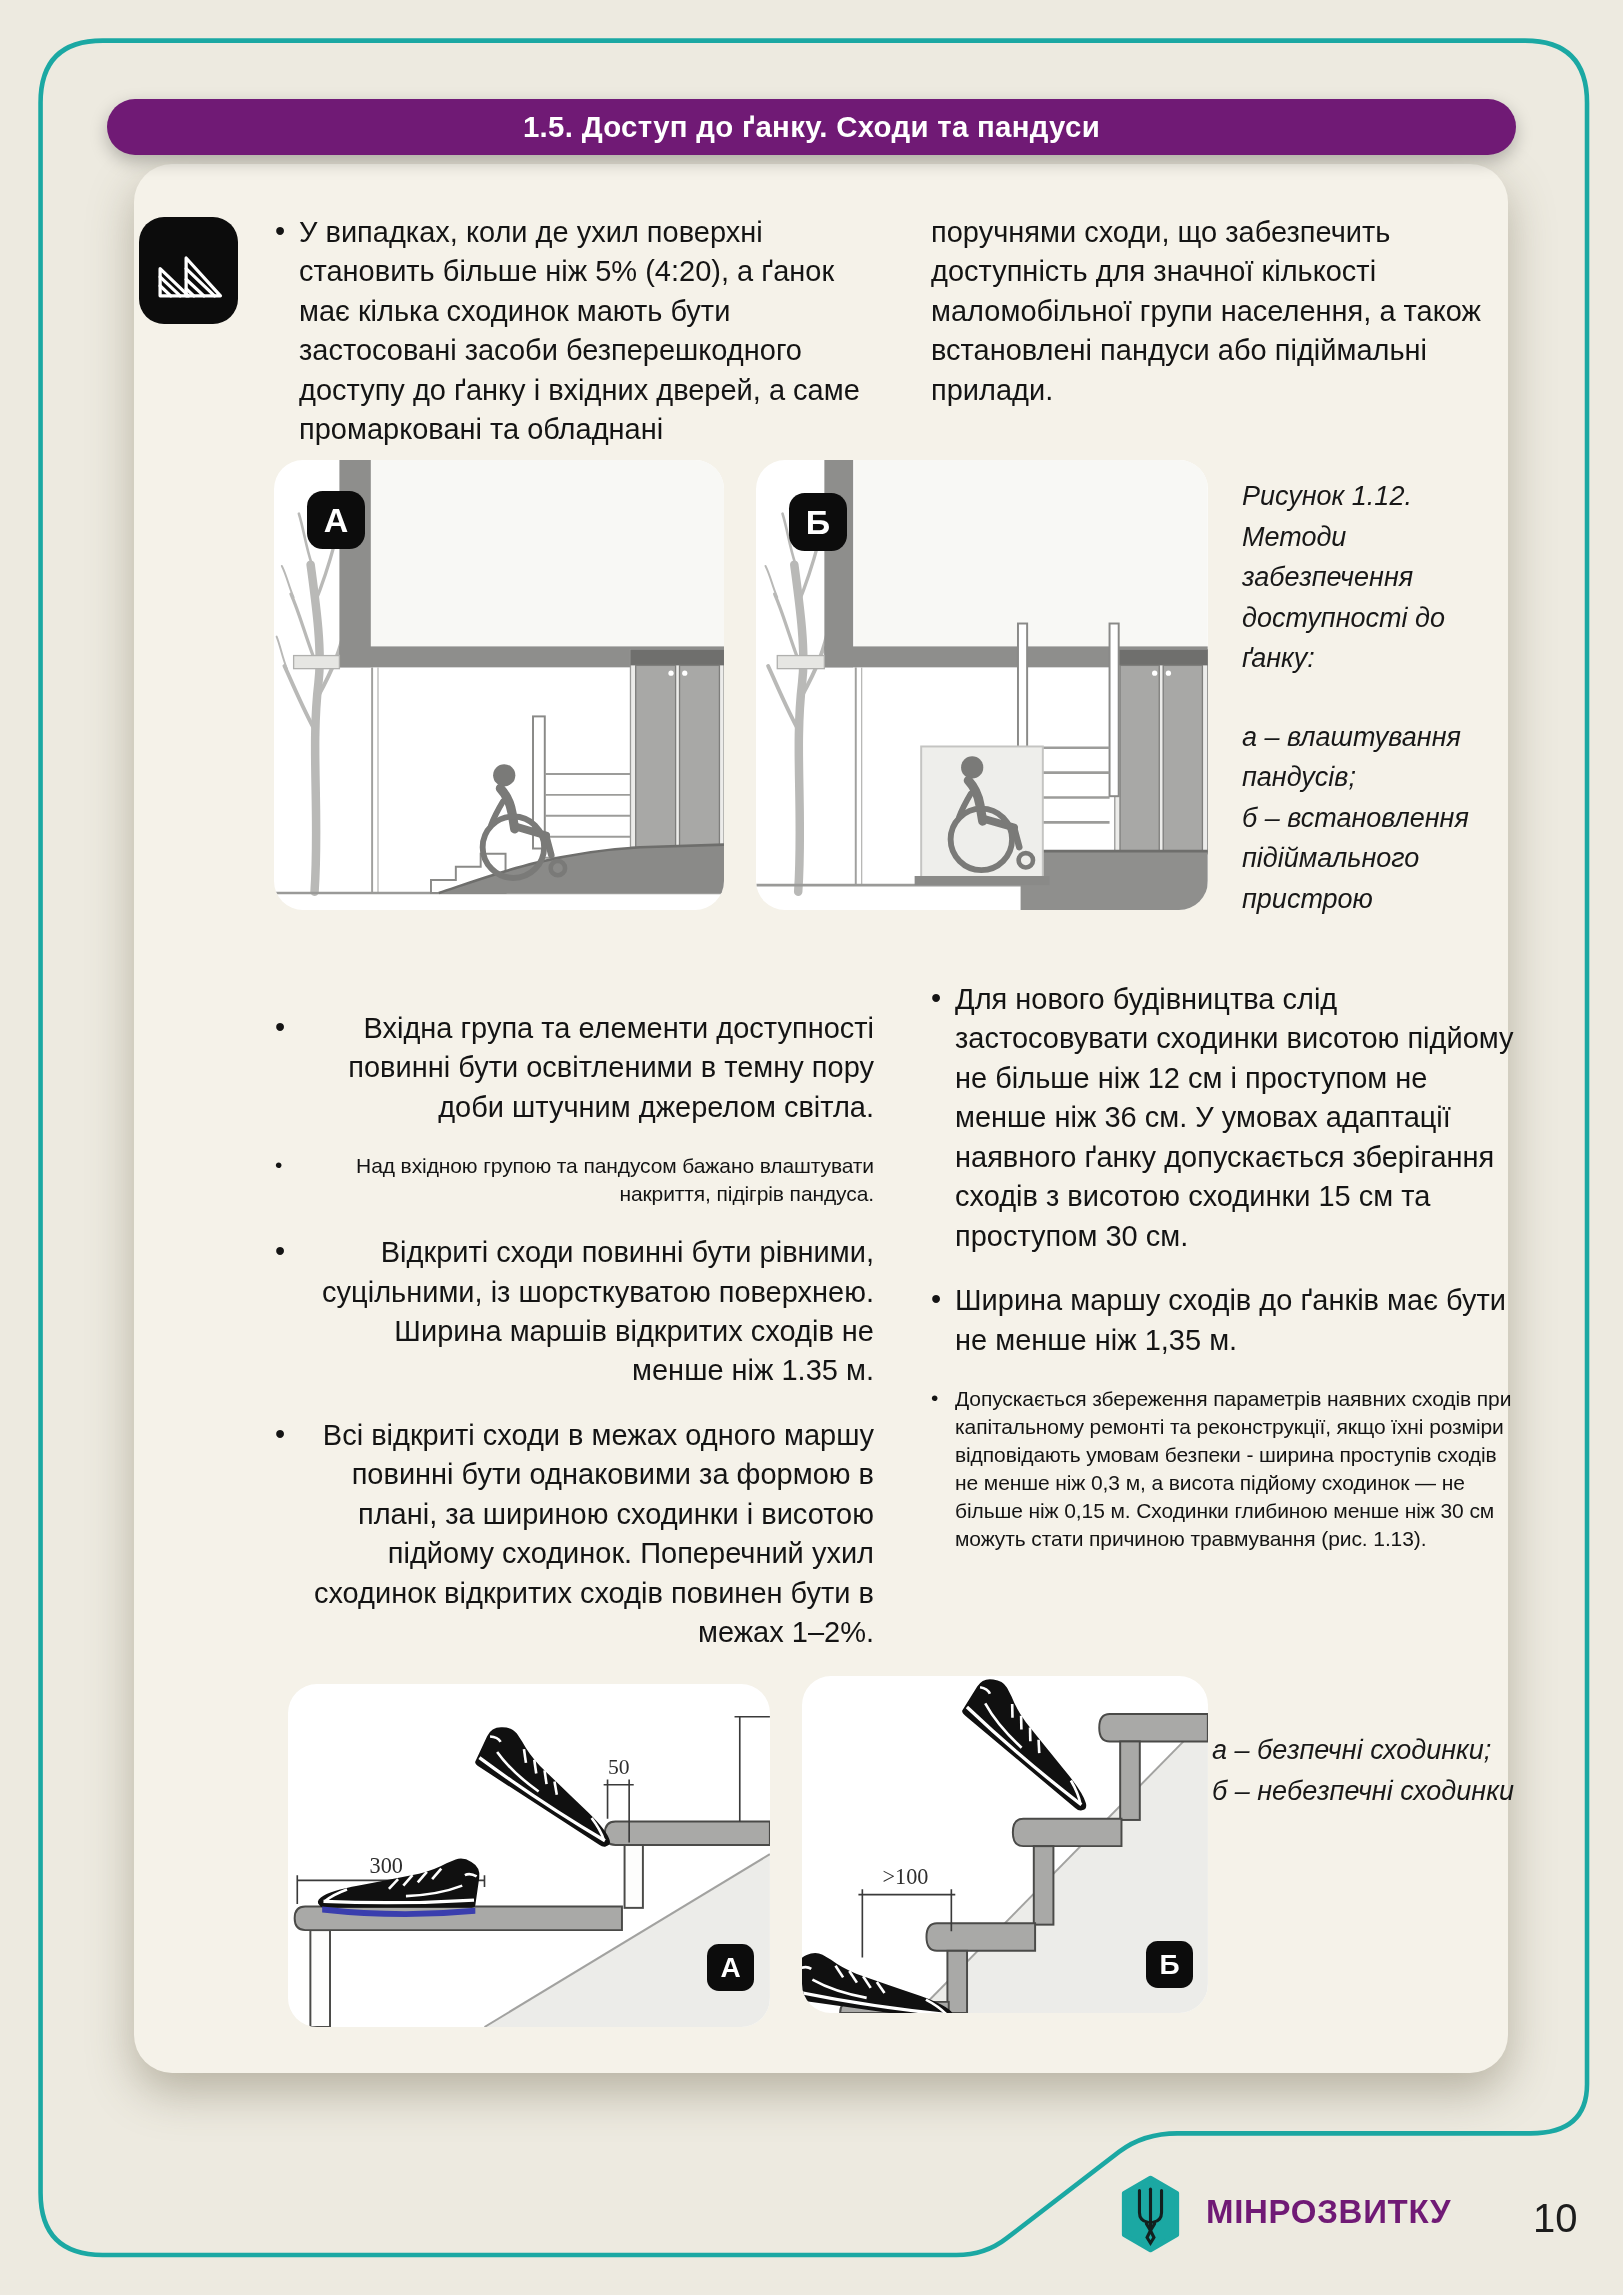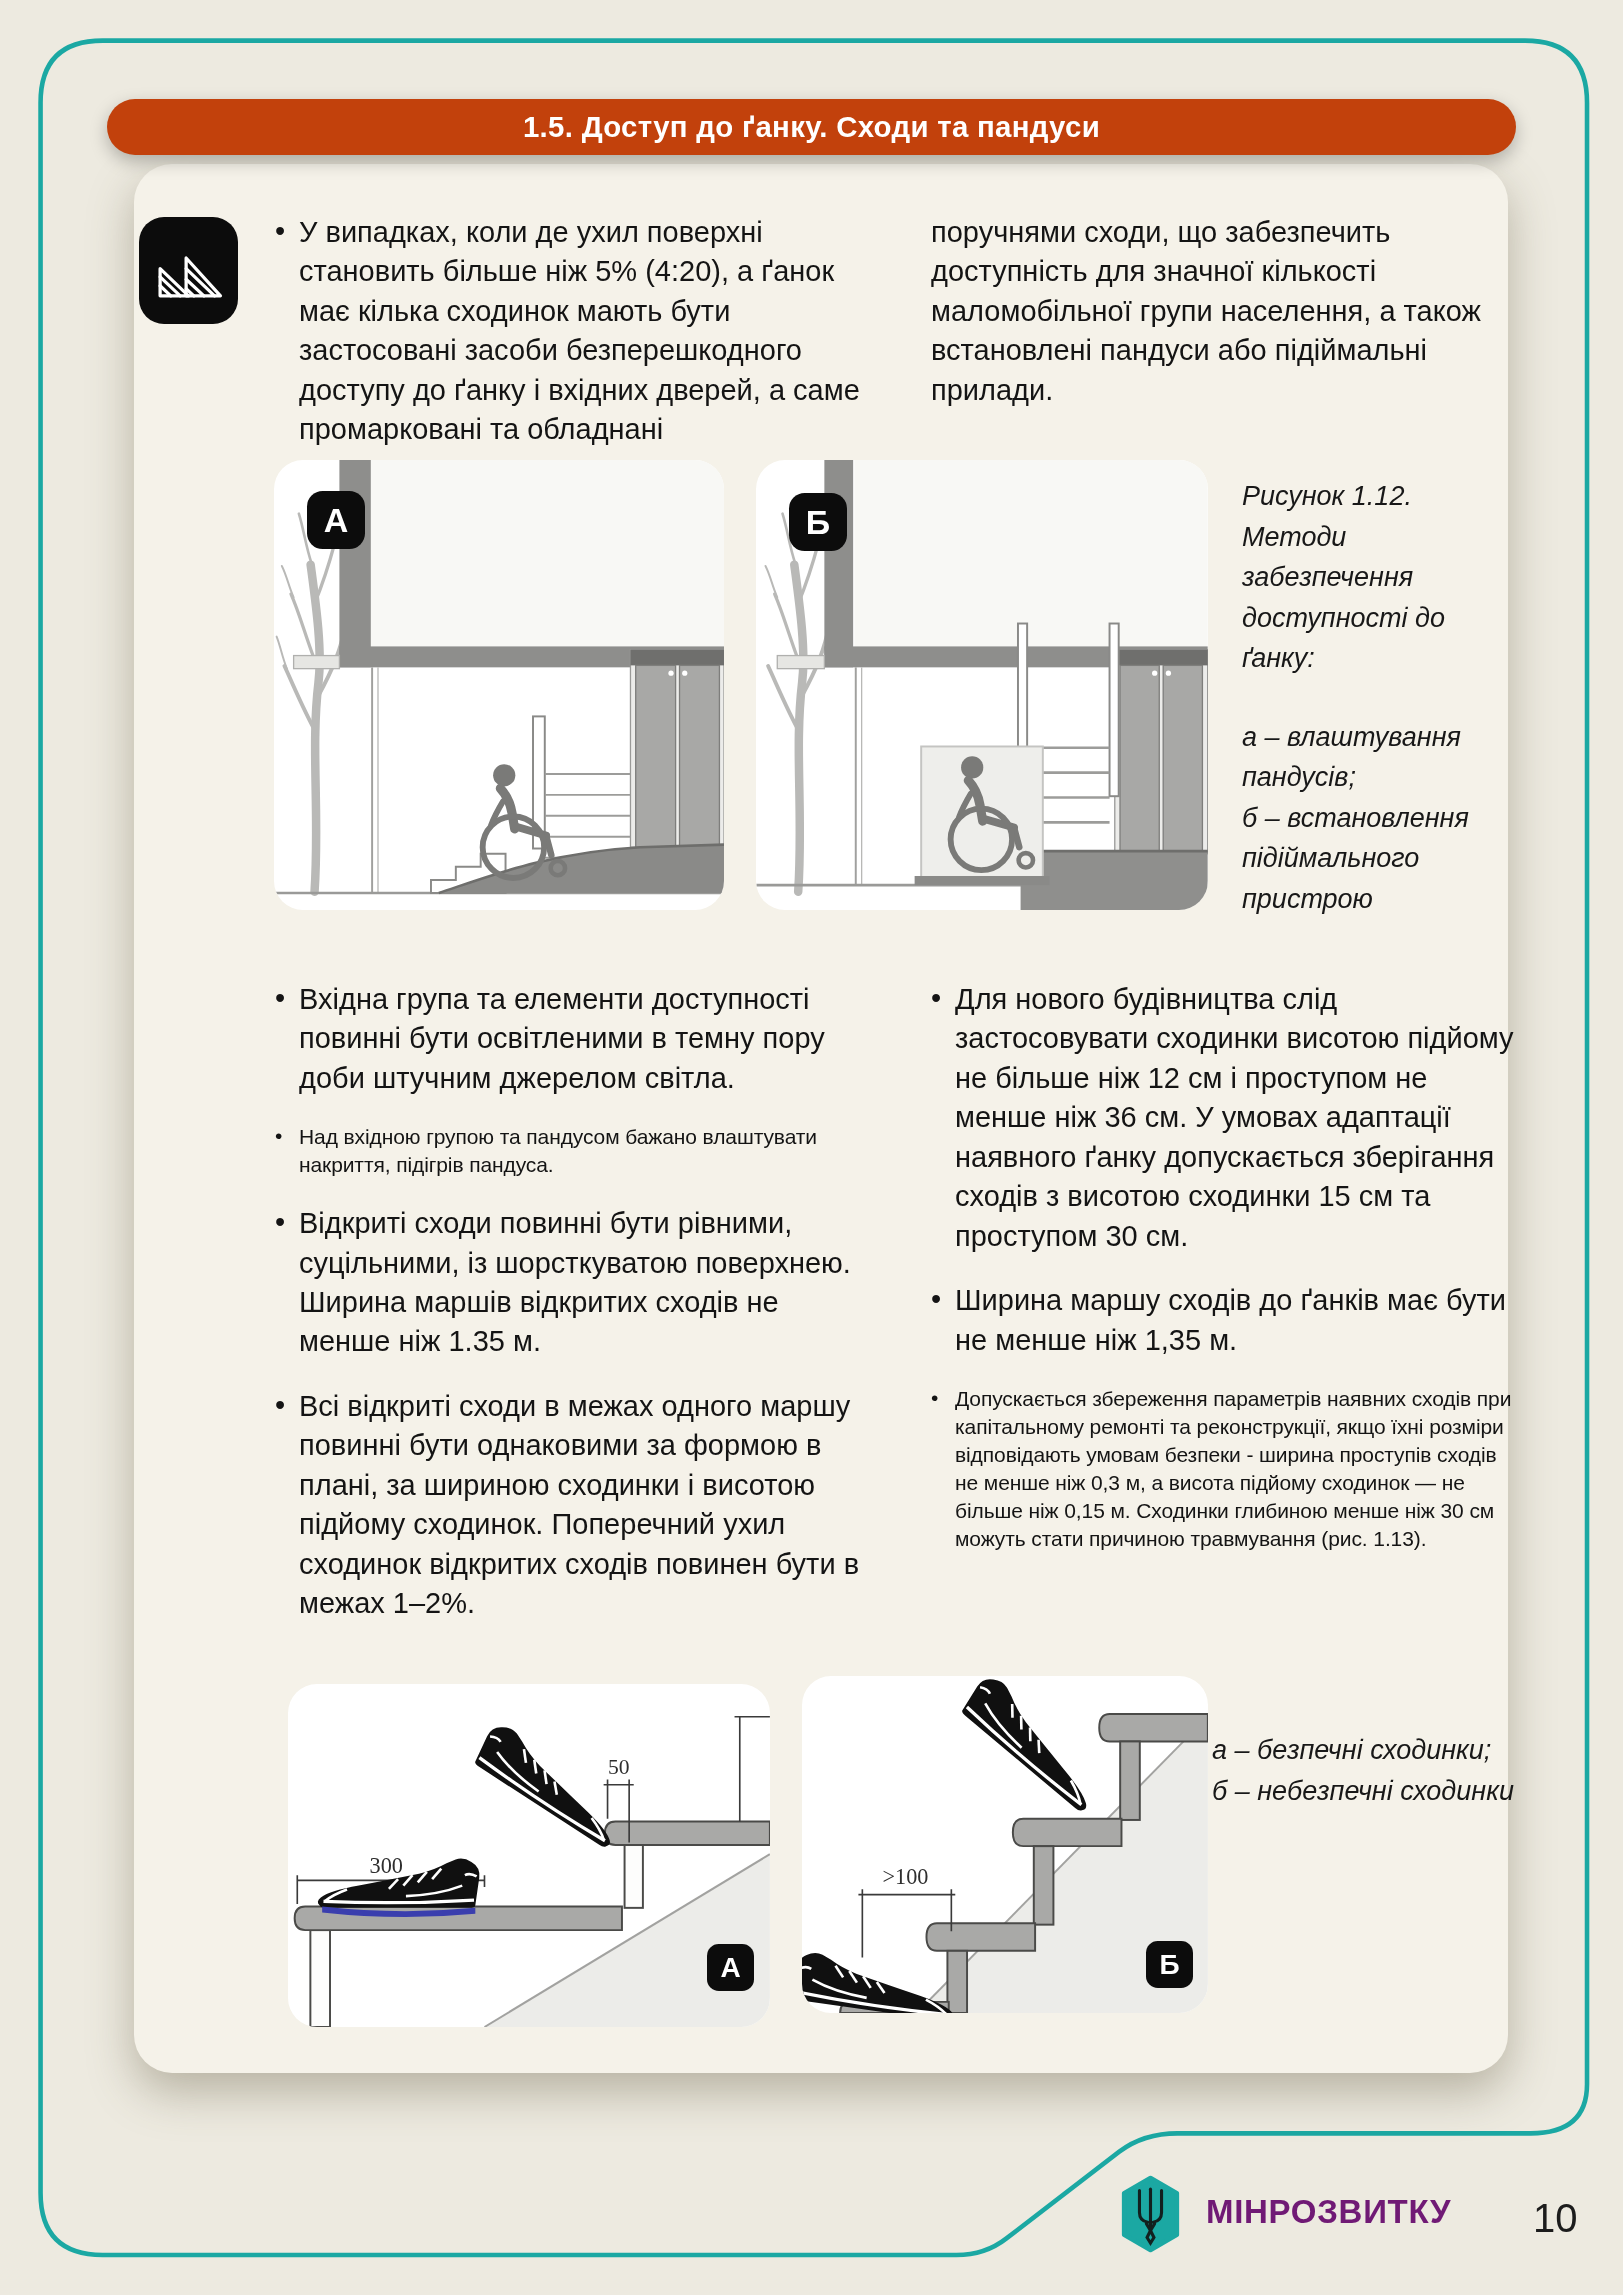--- a/index.html
+++ b/index.html
@@ -14,21 +14,21 @@
   #frame{position:absolute;left:0;top:0;width:1623px;height:2295px;pointer-events:none;}
   
   .card{
     position:absolute;left:134px;top:164px;width:1374px;height:1909px;
     background:#F5F2E9;border-radius:38px;
     box-shadow:0 18.3px 46px rgba(95,88,60,.38);
   }
   
   .header-bar{
     position:absolute;left:107px;top:99px;width:1409px;height:56px;
-    background:#c2410c;border-radius:28px;
+    background:#701a75;border-radius:28px;
     display:flex;align-items:center;justify-content:center;
     box-shadow:0 6.5px 17px rgba(0,0,0,.25);
   }
   .header-bar .title{color:#ffffff;font-size:29.4px;font-weight:700;letter-spacing:0.3px;}
   
   .icon-badge{
     position:absolute;left:139px;top:217px;width:99px;height:107px;
     background:#0C0C0C;border-radius:25px;
     display:flex;align-items:center;justify-content:center;
   }
@@ -206,21 +206,21 @@
   </div>
 </div>
 
 <div class="caption" style="left:1242px;top:476px;width:275px;">
   <div>Рисунок 1.12. Методи забезпечення доступності до ґанку:</div>
   <div class="gap"></div>
   <div>а – влаштування пандусів;</div>
   <div>б – встановлення підіймального пристрою</div>
 </div>
 
-<ul class="bullets textcol" style="left:275px;top:980px;width:599px;">
+<ul class="bullets textcol" style="left:275px;top:1009px;width:599px;text-align:right;">
   <li>Вхідна група та елементи доступності повинні бути освітленими в темну пору доби штучним джерелом світла.</li>
   <li class="sm">Над вхідною групою та пандусом бажано влаштувати накриття, підігрів пандуса.</li>
   <li>Відкриті сходи повинні бути рівними, суцільними, із шорсткуватою поверхнею. Ширина маршів відкритих сходів не менше ніж 1.35 м.</li>
   <li>Всі відкриті сходи в межах одного маршу повинні бути однаковими за формою в плані, за шириною сходинки і висотою підйому сходинок. Поперечний ухил сходинок відкритих сходів повинен бути в межах 1–2%.</li>
 </ul>
 <ul class="bullets textcol" style="left:931px;top:980px;width:592px;">
   <li>Для нового будівництва слід застосовувати сходинки висотою підйому не більше ніж 12 см і проступом не менше ніж 36 см. У умовах адаптації наявного ґанку допускається зберігання сходів з висотою сходинки 15 см та проступом 30 см.</li>
   <li>Ширина маршу сходів до ґанків має бути не менше ніж 1,35 м.</li>
   <li class="sm">Допускається збереження параметрів наявних сходів при капітальному ремонті та реконструкції, якщо їхні розміри відповідають умовам безпеки - ширина проступів сходів не менше ніж 0,3 м, а висота підйому сходинок — не більше ніж 0,15 м. Сходинки глибиною менше ніж 30 см можуть стати причиною травмування (рис. 1.13).</li>
 </ul>

